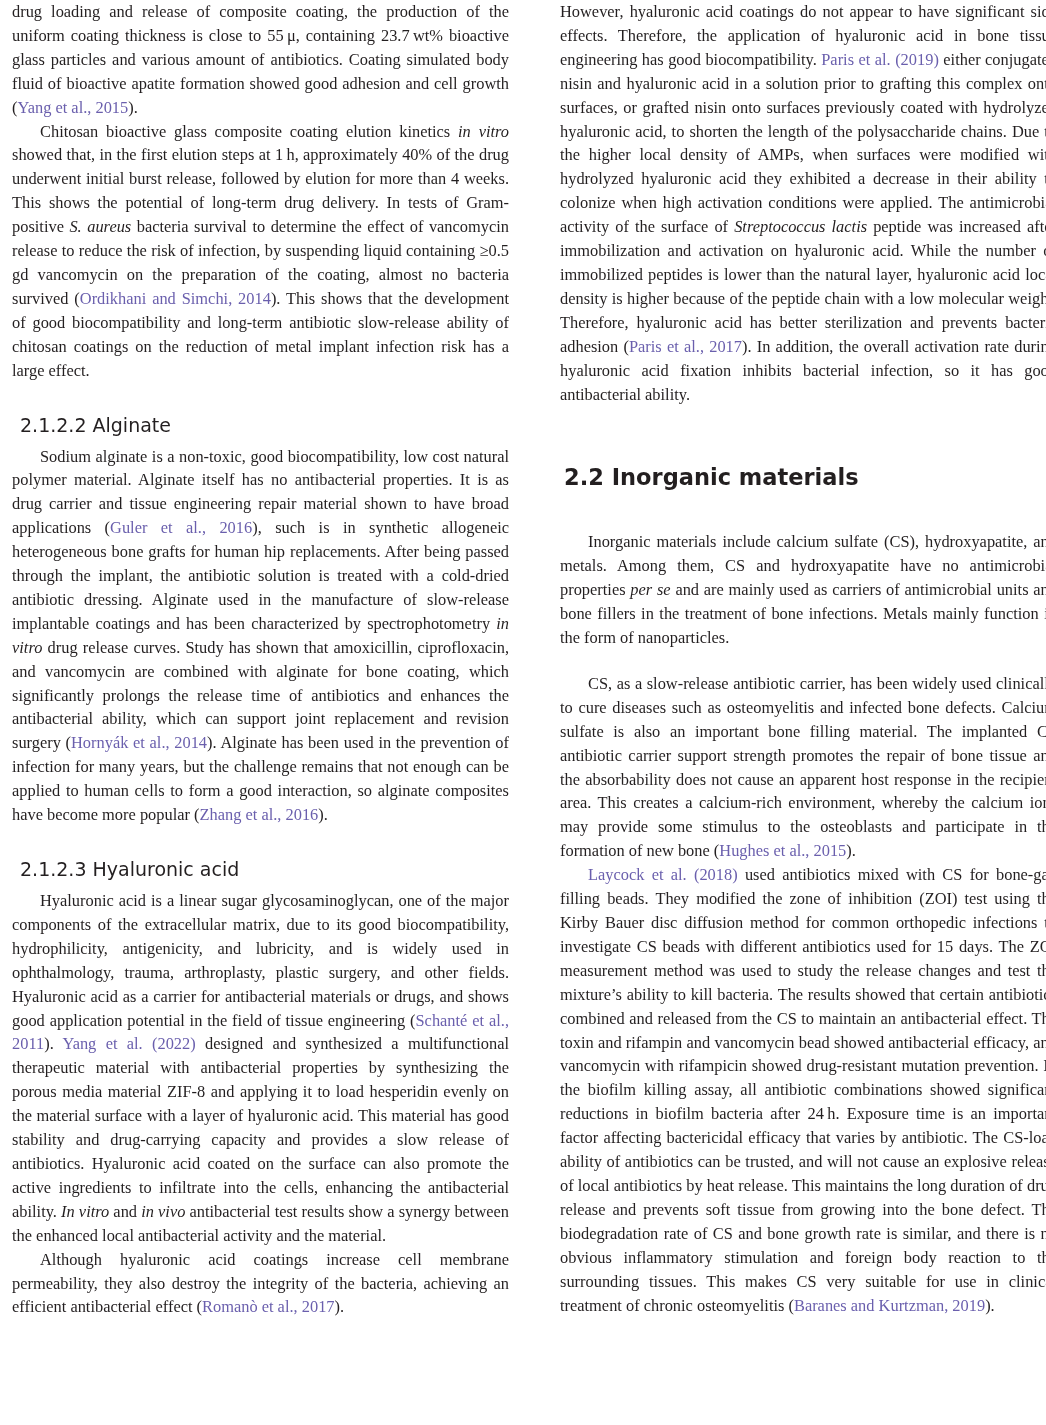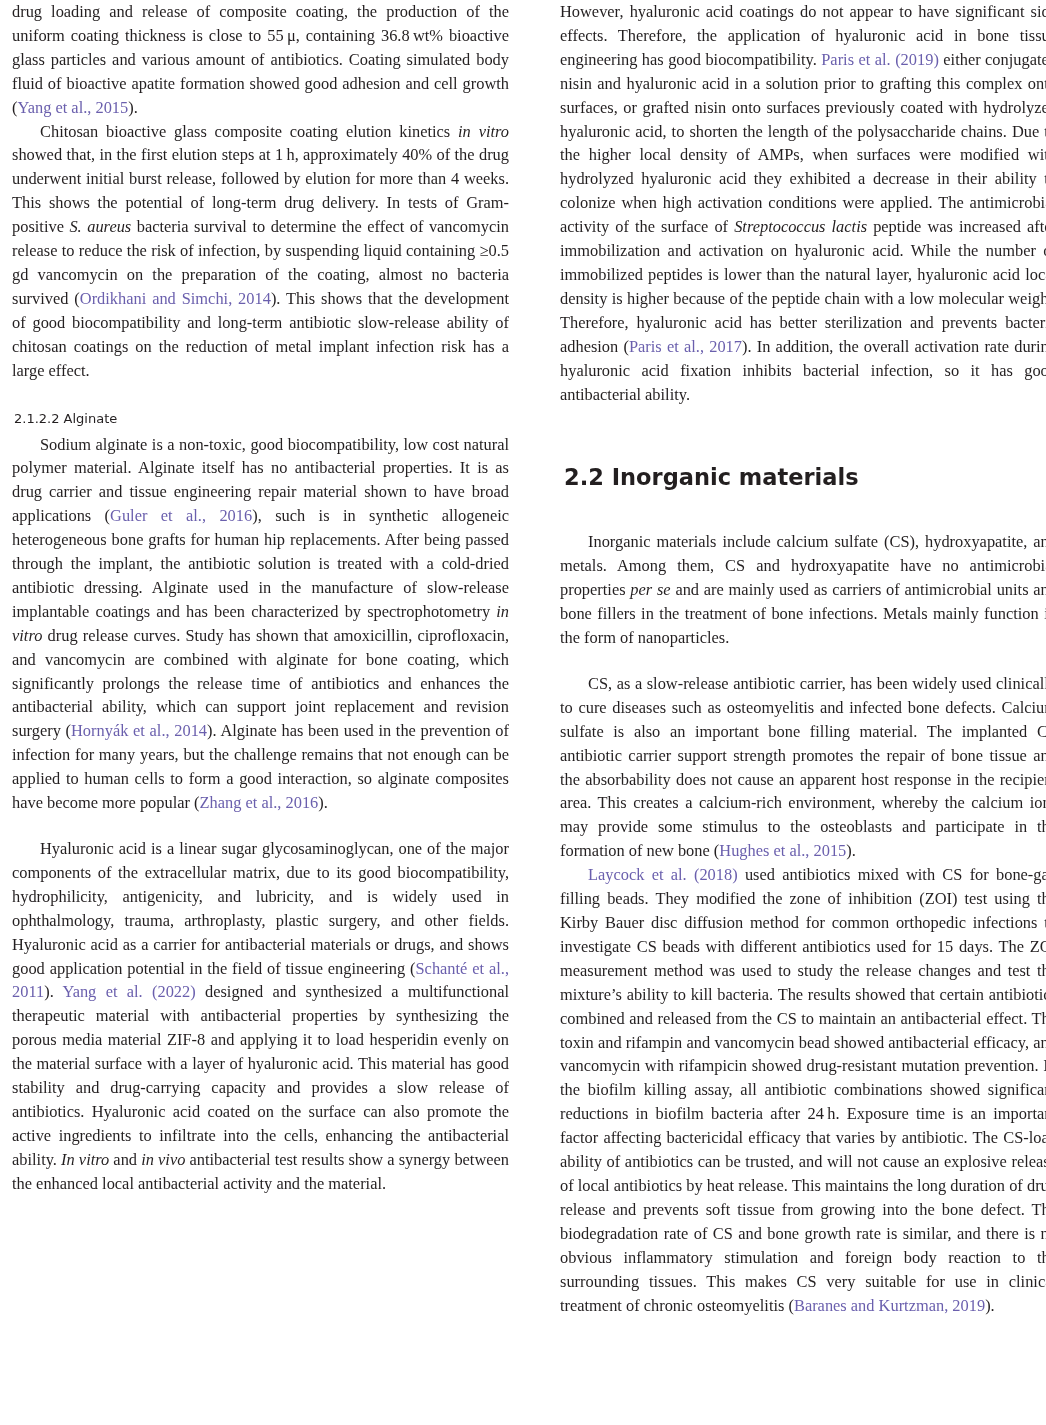--- a/index.html
+++ b/index.html
@@ -19,51 +19,53 @@
     font-size: 16.4px;
     line-height: 23.9px;
     text-align: justify;
     text-indent: 0;
     hyphens: none;
   }
   p.para.indent { text-indent: 28px; font-family: Liberation Serif, serif; }
   .cite { color: #6a5fad; }
   .it { font-style: italic; }
   h3.subsec {
-    margin: 2px;
+    margin: 8px;
     font-family: "DejaVu Sans", "Liberation Sans", sans-serif;
     font-weight: normal;
-    font-size: 13px;
+    font-size: 19px;
     line-height: 24px;
     color: #231f20;
   }
   h2.sec {
     margin: 4px;
     font-family: "DejaVu Sans", "Liberation Sans", sans-serif;
     font-weight: bold;
     font-size: 22.5px;
     line-height: 30px;
     color: #231f20;
   }
   .gap-l1 { height: 22px; }
   .gap-r1 { height: 52px; }
   .gap-r2 { height: 34px; }
   .gap-r3 { height: 22px; }
 </style>
 </head>
 <body>
 
 <div class="col col-left">
-  <p class="para"><span>drug loading and release of composite coating, the production of the uniform coating thickness is close to 55 μ, containing 36.8 wt% bioactive glass particles and various amount of antibiotics. Coating simulated body fluid of bioactive apatite formation showed good adhesion and cell growth (</span><a class="cite">Yang et al., 2015</a><span>).</span></p>
+  <p class="para"><span>drug loading and release of composite coating, the production of the uniform coating thickness is close to 55 μ, containing 23.7 wt% bioactive glass particles and various amount of antibiotics. Coating simulated body fluid of bioactive apatite formation showed good adhesion and cell growth (</span><a class="cite">Yang et al., 2015</a><span>).</span></p>
   <p class="para indent"><span>Chitosan bioactive glass composite coating elution kinetics </span><span class="it">in vitro</span><span> showed that, in the first elution steps at 1 h, approximately 40% of the drug underwent initial burst release, followed by elution for more than 4 weeks. This shows the potential of long-term drug delivery. In tests of Gram-positive </span><span class="it">S. aureus</span><span> bacteria survival to determine the effect of vancomycin release to reduce the risk of infection, by suspending liquid containing ≥0.5 gd vancomycin on the preparation of the coating, almost no bacteria survived (</span><a class="cite">Ordikhani and Simchi, 2014</a><span>). This shows that the development of good biocompatibility and long-term antibiotic slow-release ability of chitosan coatings on the reduction of metal implant infection risk has a large effect.</span></p>
   <div class="gap-l1"></div>
   <h3 class="subsec">2.1.2.2 Alginate</h3>
   <p class="para indent"><span>Sodium alginate is a non-toxic, good biocompatibility, low cost natural polymer material. Alginate itself has no antibacterial properties. It is as drug carrier and tissue engineering repair material shown to have broad applications (</span><a class="cite">Guler et al., 2016</a><span>), such is in synthetic allogeneic heterogeneous bone grafts for human hip replacements. After being passed through the implant, the antibiotic solution is treated with a cold-dried antibiotic dressing. Alginate used in the manufacture of slow-release implantable coatings and has been characterized by spectrophotometry </span><span class="it">in vitro</span><span> drug release curves. Study has shown that amoxicillin, ciprofloxacin, and vancomycin are combined with alginate for bone coating, which significantly prolongs the release time of antibiotics and enhances the antibacterial ability, which can support joint replacement and revision surgery (</span><a class="cite">Hornyák et al., 2014</a><span>). Alginate has been used in the prevention of infection for many years, but the challenge remains that not enough can be applied to human cells to form a good interaction, so alginate composites have become more popular (</span><a class="cite">Zhang et al., 2016</a><span>).</span></p>
   <div class="gap-l1"></div>
+  <h3 class="subsec">2.1.2.3 Hyaluronic acid</h3>
   <p class="para indent"><span>Hyaluronic acid is a linear sugar glycosaminoglycan, one of the major components of the extracellular matrix, due to its good biocompatibility, hydrophilicity, antigenicity, and lubricity, and is widely used in ophthalmology, trauma, arthroplasty, plastic surgery, and other fields. Hyaluronic acid as a carrier for antibacterial materials or drugs, and shows good application potential in the field of tissue engineering (</span><a class="cite">Schanté et al., 2011</a><span>). </span><a class="cite">Yang et al. (2022)</a><span> designed and synthesized a multifunctional therapeutic material with antibacterial properties by synthesizing the porous media material ZIF-8 and applying it to load hesperidin evenly on the material surface with a layer of hyaluronic acid. This material has good stability and drug-carrying capacity and provides a slow release of antibiotics. Hyaluronic acid coated on the surface can also promote the active ingredients to infiltrate into the cells, enhancing the antibacterial ability. </span><span class="it">In vitro</span><span> and </span><span class="it">in vivo</span><span> antibacterial test results show a synergy between the enhanced local antibacterial activity and the material.</span></p>
+  <p class="para indent"><span>Although hyaluronic acid coatings increase cell membrane permeability, they also destroy the integrity of the bacteria, achieving an efficient antibacterial effect (</span><a class="cite">Romanò et al., 2017</a><span>).</span></p>
 </div>
 
 <div class="col col-right">
   <p class="para"><span>However, hyaluronic acid coatings do not appear to have significant side effects. Therefore, the application of hyaluronic acid in bone tissue engineering has good biocompatibility. </span><a class="cite">Paris et al. (2019)</a><span> either conjugated nisin and hyaluronic acid in a solution prior to grafting this complex onto surfaces, or grafted nisin onto surfaces previously coated with hydrolyzed hyaluronic acid, to shorten the length of the polysaccharide chains. Due to the higher local density of AMPs, when surfaces were modified with hydrolyzed hyaluronic acid they exhibited a decrease in their ability to colonize when high activation conditions were applied. The antimicrobial activity of the surface of </span><span class="it">Streptococcus lactis</span><span> peptide was increased after immobilization and activation on hyaluronic acid. While the number of immobilized peptides is lower than the natural layer, hyaluronic acid local density is higher because of the peptide chain with a low molecular weight. Therefore, hyaluronic acid has better sterilization and prevents bacteria adhesion (</span><a class="cite">Paris et al., 2017</a><span>). In addition, the overall activation rate during hyaluronic acid fixation inhibits bacterial infection, so it has good antibacterial ability.</span></p>
   <div class="gap-r1"></div>
   <h2 class="sec">2.2 Inorganic materials</h2>
   <div class="gap-r2"></div>
   <p class="para indent"><span>Inorganic materials include calcium sulfate (CS), hydroxyapatite, and metals. Among them, CS and hydroxyapatite have no antimicrobial properties </span><span class="it">per se</span><span> and are mainly used as carriers of antimicrobial units and bone fillers in the treatment of bone infections. Metals mainly function in the form of nanoparticles.</span></p>
   <div class="gap-r3"></div>
   <p class="para indent"><span>CS, as a slow-release antibiotic carrier, has been widely used clinically to cure diseases such as osteomyelitis and infected bone defects. Calcium sulfate is also an important bone filling material. The implanted CS antibiotic carrier support strength promotes the repair of bone tissue and the absorbability does not cause an apparent host response in the recipient area. This creates a calcium-rich environment, whereby the calcium ions may provide some stimulus to the osteoblasts and participate in the formation of new bone (</span><a class="cite">Hughes et al., 2015</a><span>).</span></p>

